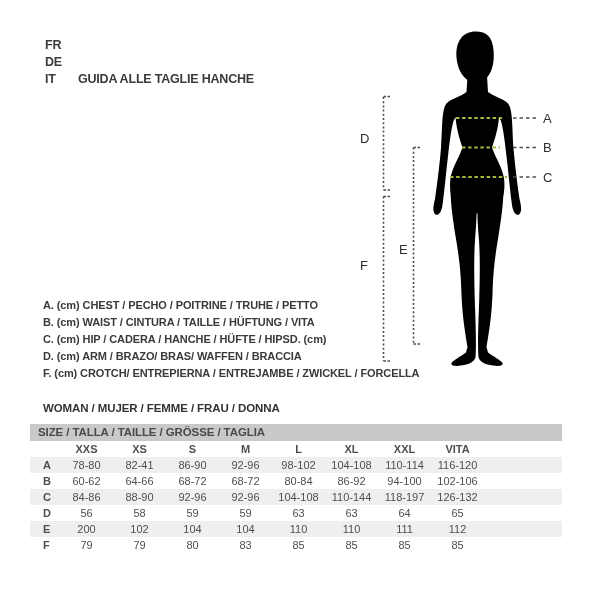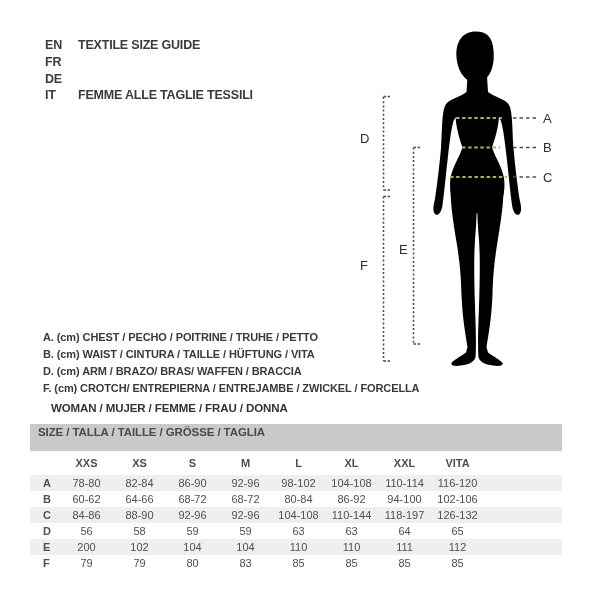--- a/index.html
+++ b/index.html
@@ -7,53 +7,49 @@
   body { position: relative; font-family: "Liberation Sans", sans-serif; color: #3a3a3a; }
 
   .lang-list { position: absolute; left: 45px; top: 37px; font-size: 12.5px; font-weight: 700; letter-spacing: -0.2px; }
   .lang-row { display: flex; line-height: 16.8px; }
   .lang-code { width: 33px; flex: 0 0 33px; }
   .lang-title { white-space: nowrap; }
 
   .figure-svg { position: absolute; left: 0; top: 0; width: 600px; height: 600px; }
   .marker-label { font-family: "Liberation Sans", sans-serif; font-size: 13px; font-weight: 500; fill: #2f2f2f; }
 
-  .legend { position: absolute; left: 43px; top: 297px; font-size: 11px; font-weight: 600; letter-spacing: -0.1px; margin-top: 32px; }
+  .legend { position: absolute; left: 43px; top: 297px; font-size: 11px; font-weight: 600; letter-spacing: -0.1px; }
   .legend-row { line-height: 17px; white-space: nowrap; }
 
-  .gender-heading { position: absolute; left: 51px; top: 402px; font-size: 11.5px; font-weight: 700; letter-spacing: -0.1px; color: #333; }
+  .gender-heading { position: absolute; left: 43px; top: 402px; font-size: 11.5px; font-weight: 700; letter-spacing: -0.1px; color: #333; }
 
   .size-table { position: absolute; left: 30px; top: 424px; width: 532px; }
-  .table-title-bar { height: 27px; line-height: 17px; background: #c9c9c9; color: #4a4a4a; font-size: 11.5px; font-weight: 600; padding-left: 8px; letter-spacing: -0.1px; }
+  .table-title-bar { height: 17px; line-height: 17px; background: #c9c9c9; color: #4a4a4a; font-size: 11.5px; font-weight: 600; padding-left: 8px; letter-spacing: -0.1px; }
   table { width: 100%; border-collapse: collapse; table-layout: fixed; }
   th, td { font-size: 11px; font-weight: 500; color: #4f4f4f; text-align: center; height: 16px; padding: 0; }
-  thead th { height: 24px; font-weight: 600; }
+  thead th { height: 16px; font-weight: 600; }
   col.c-letter { width: 30px; }
   col.c-size { width: 53px; }
   col.c-fill { width: auto; }
   .row-letter { text-align: left; padding-left: 13px; font-weight: 600; }
   tr.stripe { background: #efefef; }
 </style>
 </head>
 <body>
 
 <div class="lang-list" id="lang-list">
     <div class="lang-row">
-      <span class="lang-code">EN</span>
-      <span class="lang-title">TEXTILE SIZE GUIDE</span>
-    </div>
-    <div class="lang-row">
       <span class="lang-code">FR</span>
     </div>
     <div class="lang-row">
       <span class="lang-code">DE</span>
     </div>
     <div class="lang-row">
       <span class="lang-code">IT</span>
-      <span class="lang-title">FEMME ALLE TAGLIE TESSILI</span>
+      <span class="lang-title">GUIDA ALLE TAGLIE HANCHE</span>
     </div>
   </div>
 
 <svg class="figure-svg" viewBox="0 0 600 600" aria-hidden="true">
 
   <g fill="#000000">
     <path d="M475.5 31.5 C463 31.5 455.8 41 456.4 56 C456.9 67 461.5 76 468 80.5 C472.5 83.5 480.5 83.5 485 79.5 C491.5 74 494.6 64 493.6 51 C492.6 37 487 31.5 475.5 31.5 Z"></path>
     <path d="M467.5 76 L466.5 92 C461 96.5 452 98 446.5 103.5 C441.5 109.5 442.5 128 441 148 C439.5 166 437 185 435 199 C433 207 432.5 212 435.5 214.5 C438.5 216 441.5 212 442.5 205 C444.5 191 446 173 448 156 C449.5 143 451 130 453.5 121 L455.5 117 C456.5 129 459.5 139 462.5 147.5 C459 158 452.5 167 450.5 178 C449 190 451.5 199 455 206 L477 213.5 L499.5 206 C503 199 505.5 190 504 178 C502 167 495.5 158 492 147.5 C495 139 498 129 499 117 L501 121 C503.5 130 505 143 506.5 156 C508.5 173 510 191 512 205 C513 212 516 216 519 214.5 C522 212 521.5 207 519.5 199 C517.5 185 515 166 513.5 148 C512 128 513 109.5 508 103.5 C502.5 98 494 96.5 488 92 L487 76 C481 80.5 473 80.5 467.5 76 Z"></path>
     <path d="M451 180 C449.5 196 452 215 456.5 242 C459.5 260 461 275 461.5 295 C462.5 318 465.5 335 467.5 347 L466 352.5 C460.5 356.5 453.5 360 451.5 363 C450.5 365.5 455 366.5 461 365.5 C469 364.5 474.5 362 475.5 357 C476.5 344 475.5 322 474.8 300 C474.2 278 473.8 258 475 240 C476 228 476.6 218 476.6 211 L453 198 Z"></path>
     <path d="M503 180 C504.5 196 502 215 497.5 242 C494.5 260 493 275 492.5 295 C491.5 318 488.5 335 486.5 347 L488 352.5 C493.5 356.5 500.5 360 502.5 363 C503.5 365.5 499 366.5 493 365.5 C485 364.5 479.5 362 478.5 357 C477.5 344 478.5 322 479.2 300 C479.8 278 480.2 258 479 240 C478 228 477.4 218 477.4 211 L501 198 Z"></path>
@@ -87,20 +83,21 @@
     <line x1="413.5" y1="344" x2="420.5" y2="344"></line>
   </g>
   <text class="marker-label" x="360" y="142.5">D</text>
   <text class="marker-label" x="399" y="254">E</text>
   <text class="marker-label" x="360" y="270">F</text>
 </svg>
 
 <div class="legend" id="legend">
     <div class="legend-row">A. (cm) CHEST / PECHO / POITRINE / TRUHE / PETTO</div>
     <div class="legend-row">B. (cm) WAIST / CINTURA / TAILLE / HÜFTUNG / VITA</div>
+    <div class="legend-row">C. (cm) HIP / CADERA / HANCHE / HÜFTE / HIPSD. (cm)</div>
     <div class="legend-row">D. (cm) ARM / BRAZO/ BRAS/ WAFFEN / BRACCIA</div>
     <div class="legend-row">F. (cm) CROTCH/ ENTREPIERNA / ENTREJAMBE / ZWICKEL / FORCELLA</div>
   </div>
 
 <div class="gender-heading">WOMAN / MUJER / FEMME / FRAU / DONNA</div>
 
 <div class="size-table">
   <div class="table-title-bar">SIZE / TALLA / TAILLE / GRÖSSE / TAGLIA</div>
   <table>
     <colgroup>
@@ -126,21 +123,21 @@
           <th>XL</th>
           <th>XXL</th>
           <th>VITA</th>
           <th></th>
         </tr>
       </thead>
     <tbody id="size-table-body">
         <tr class="stripe">
           <td class="row-letter">A</td>
           <td>78-80</td>
-          <td>82-84</td>
+          <td>82-41</td>
           <td>86-90</td>
           <td>92-96</td>
           <td>98-102</td>
           <td>104-108</td>
           <td>110-114</td>
           <td>116-120</td>
           <td></td>
         </tr>
         <tr>
           <td class="row-letter">B</td>

